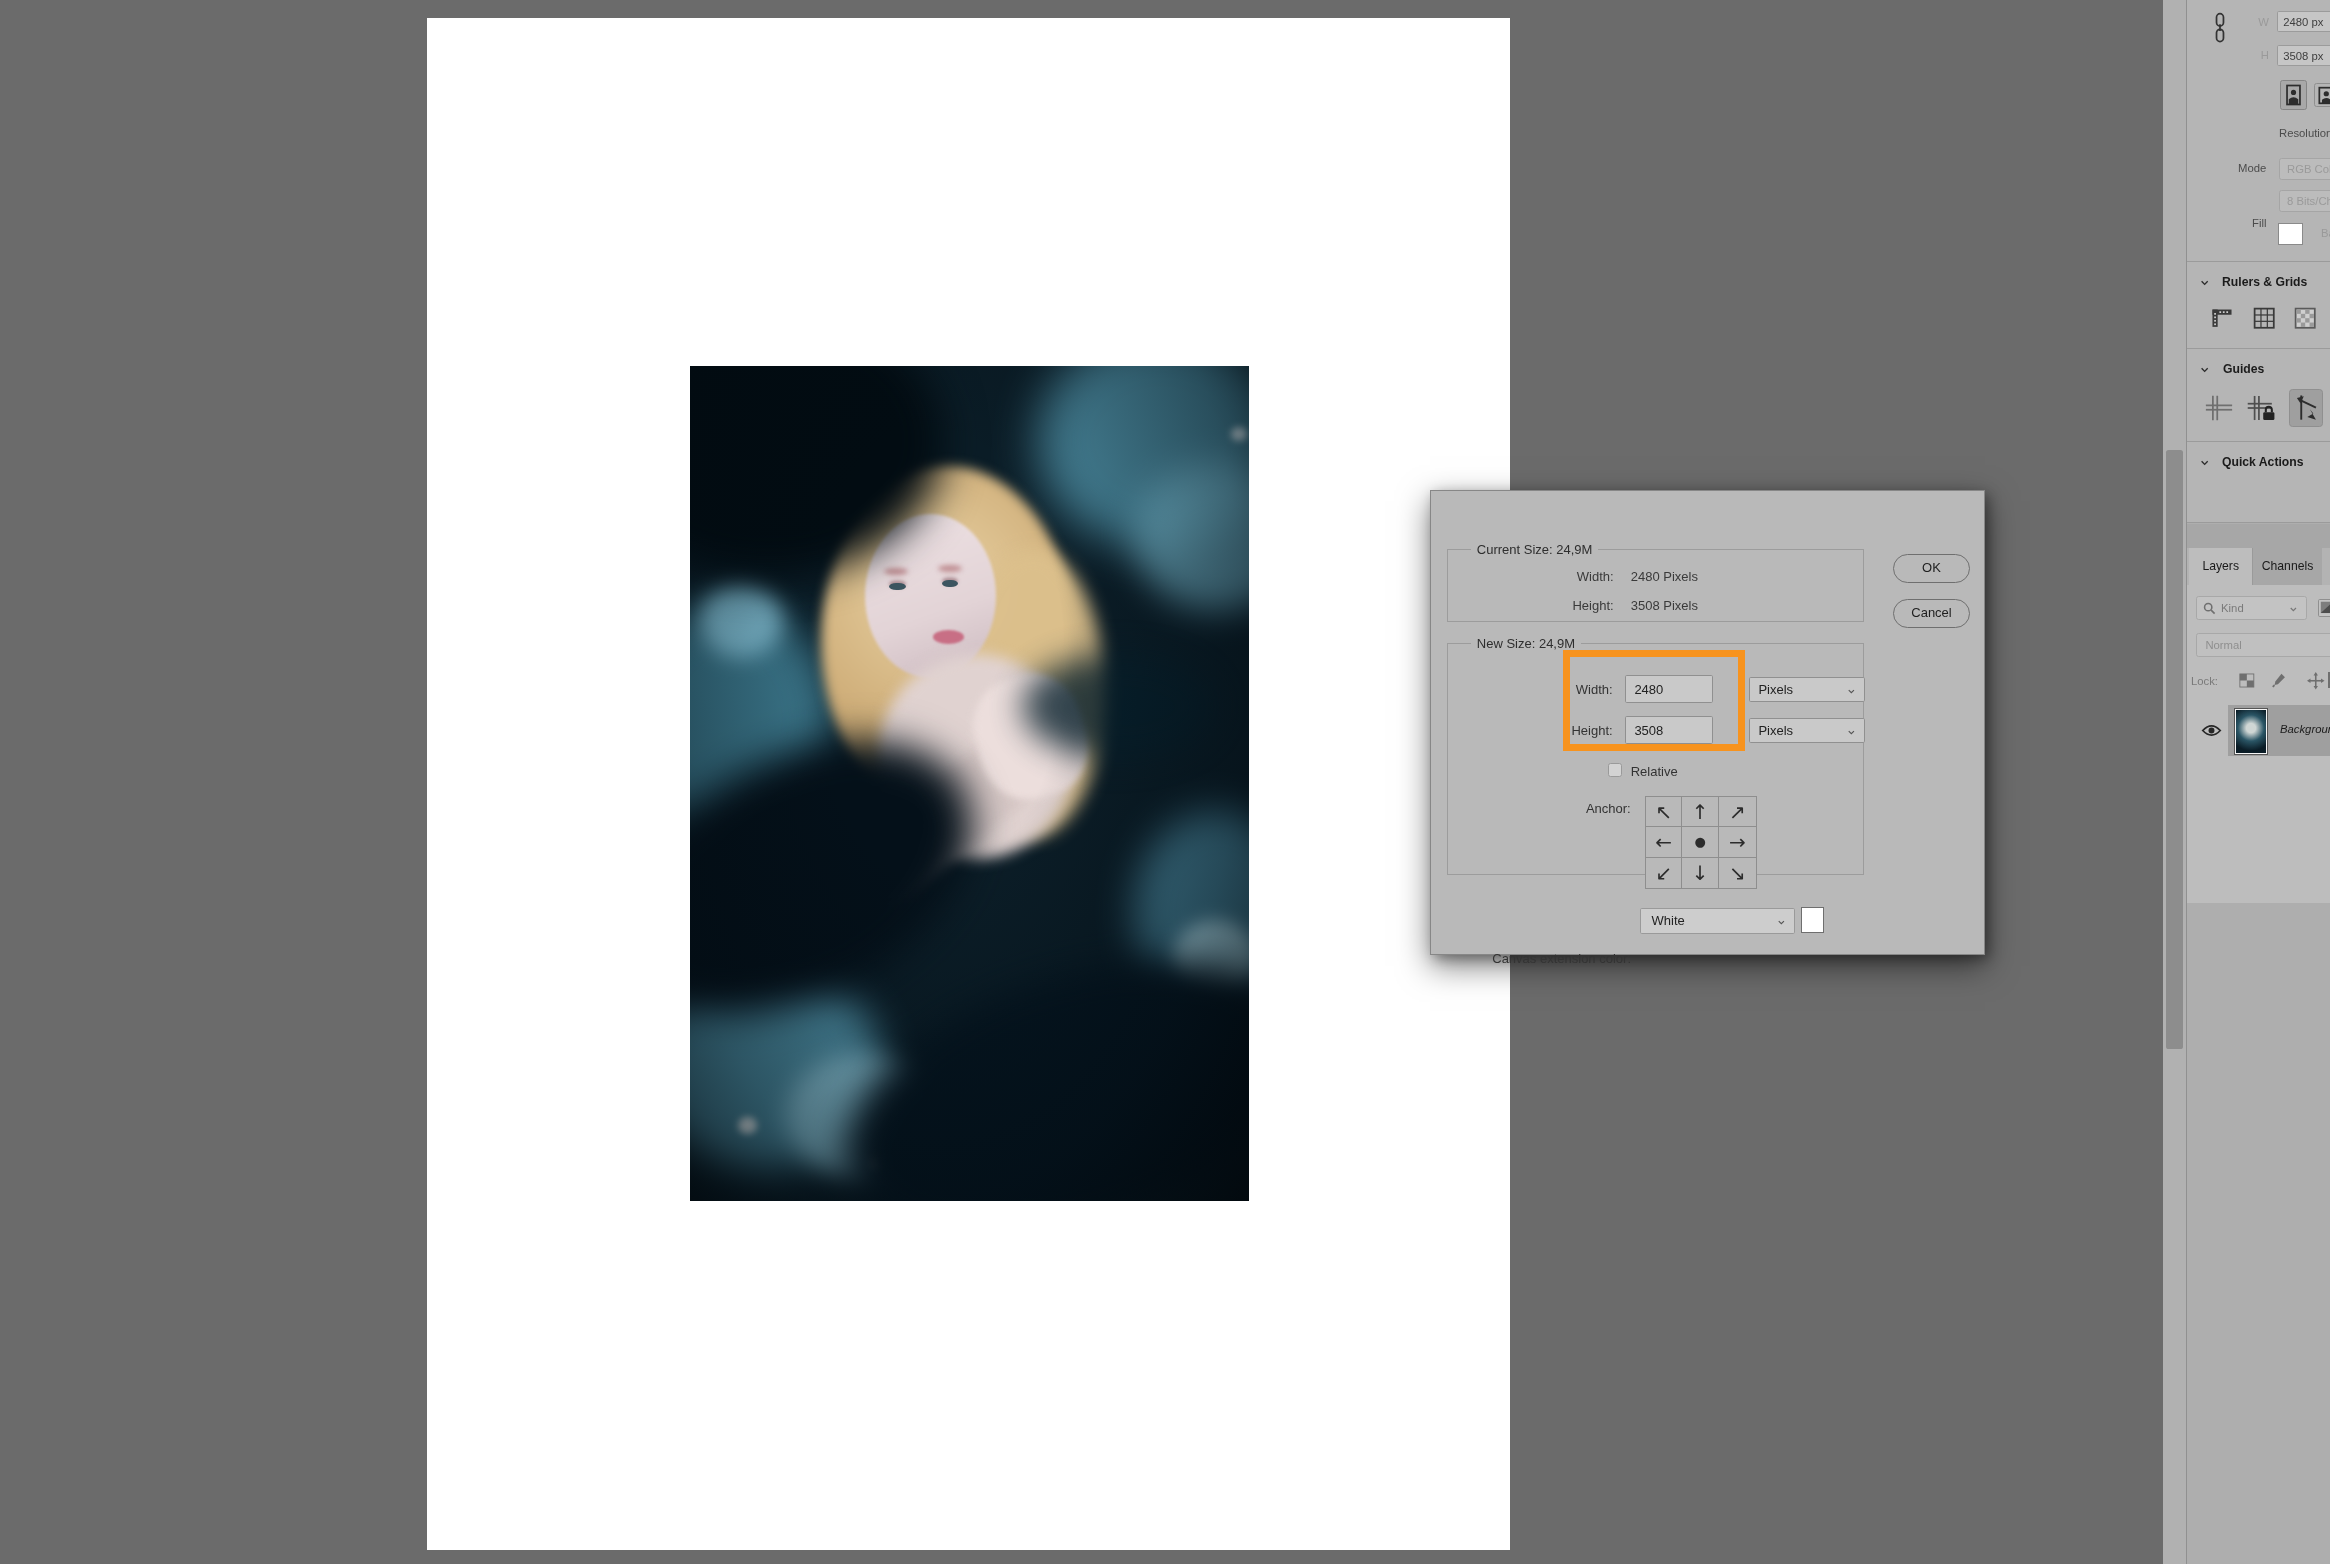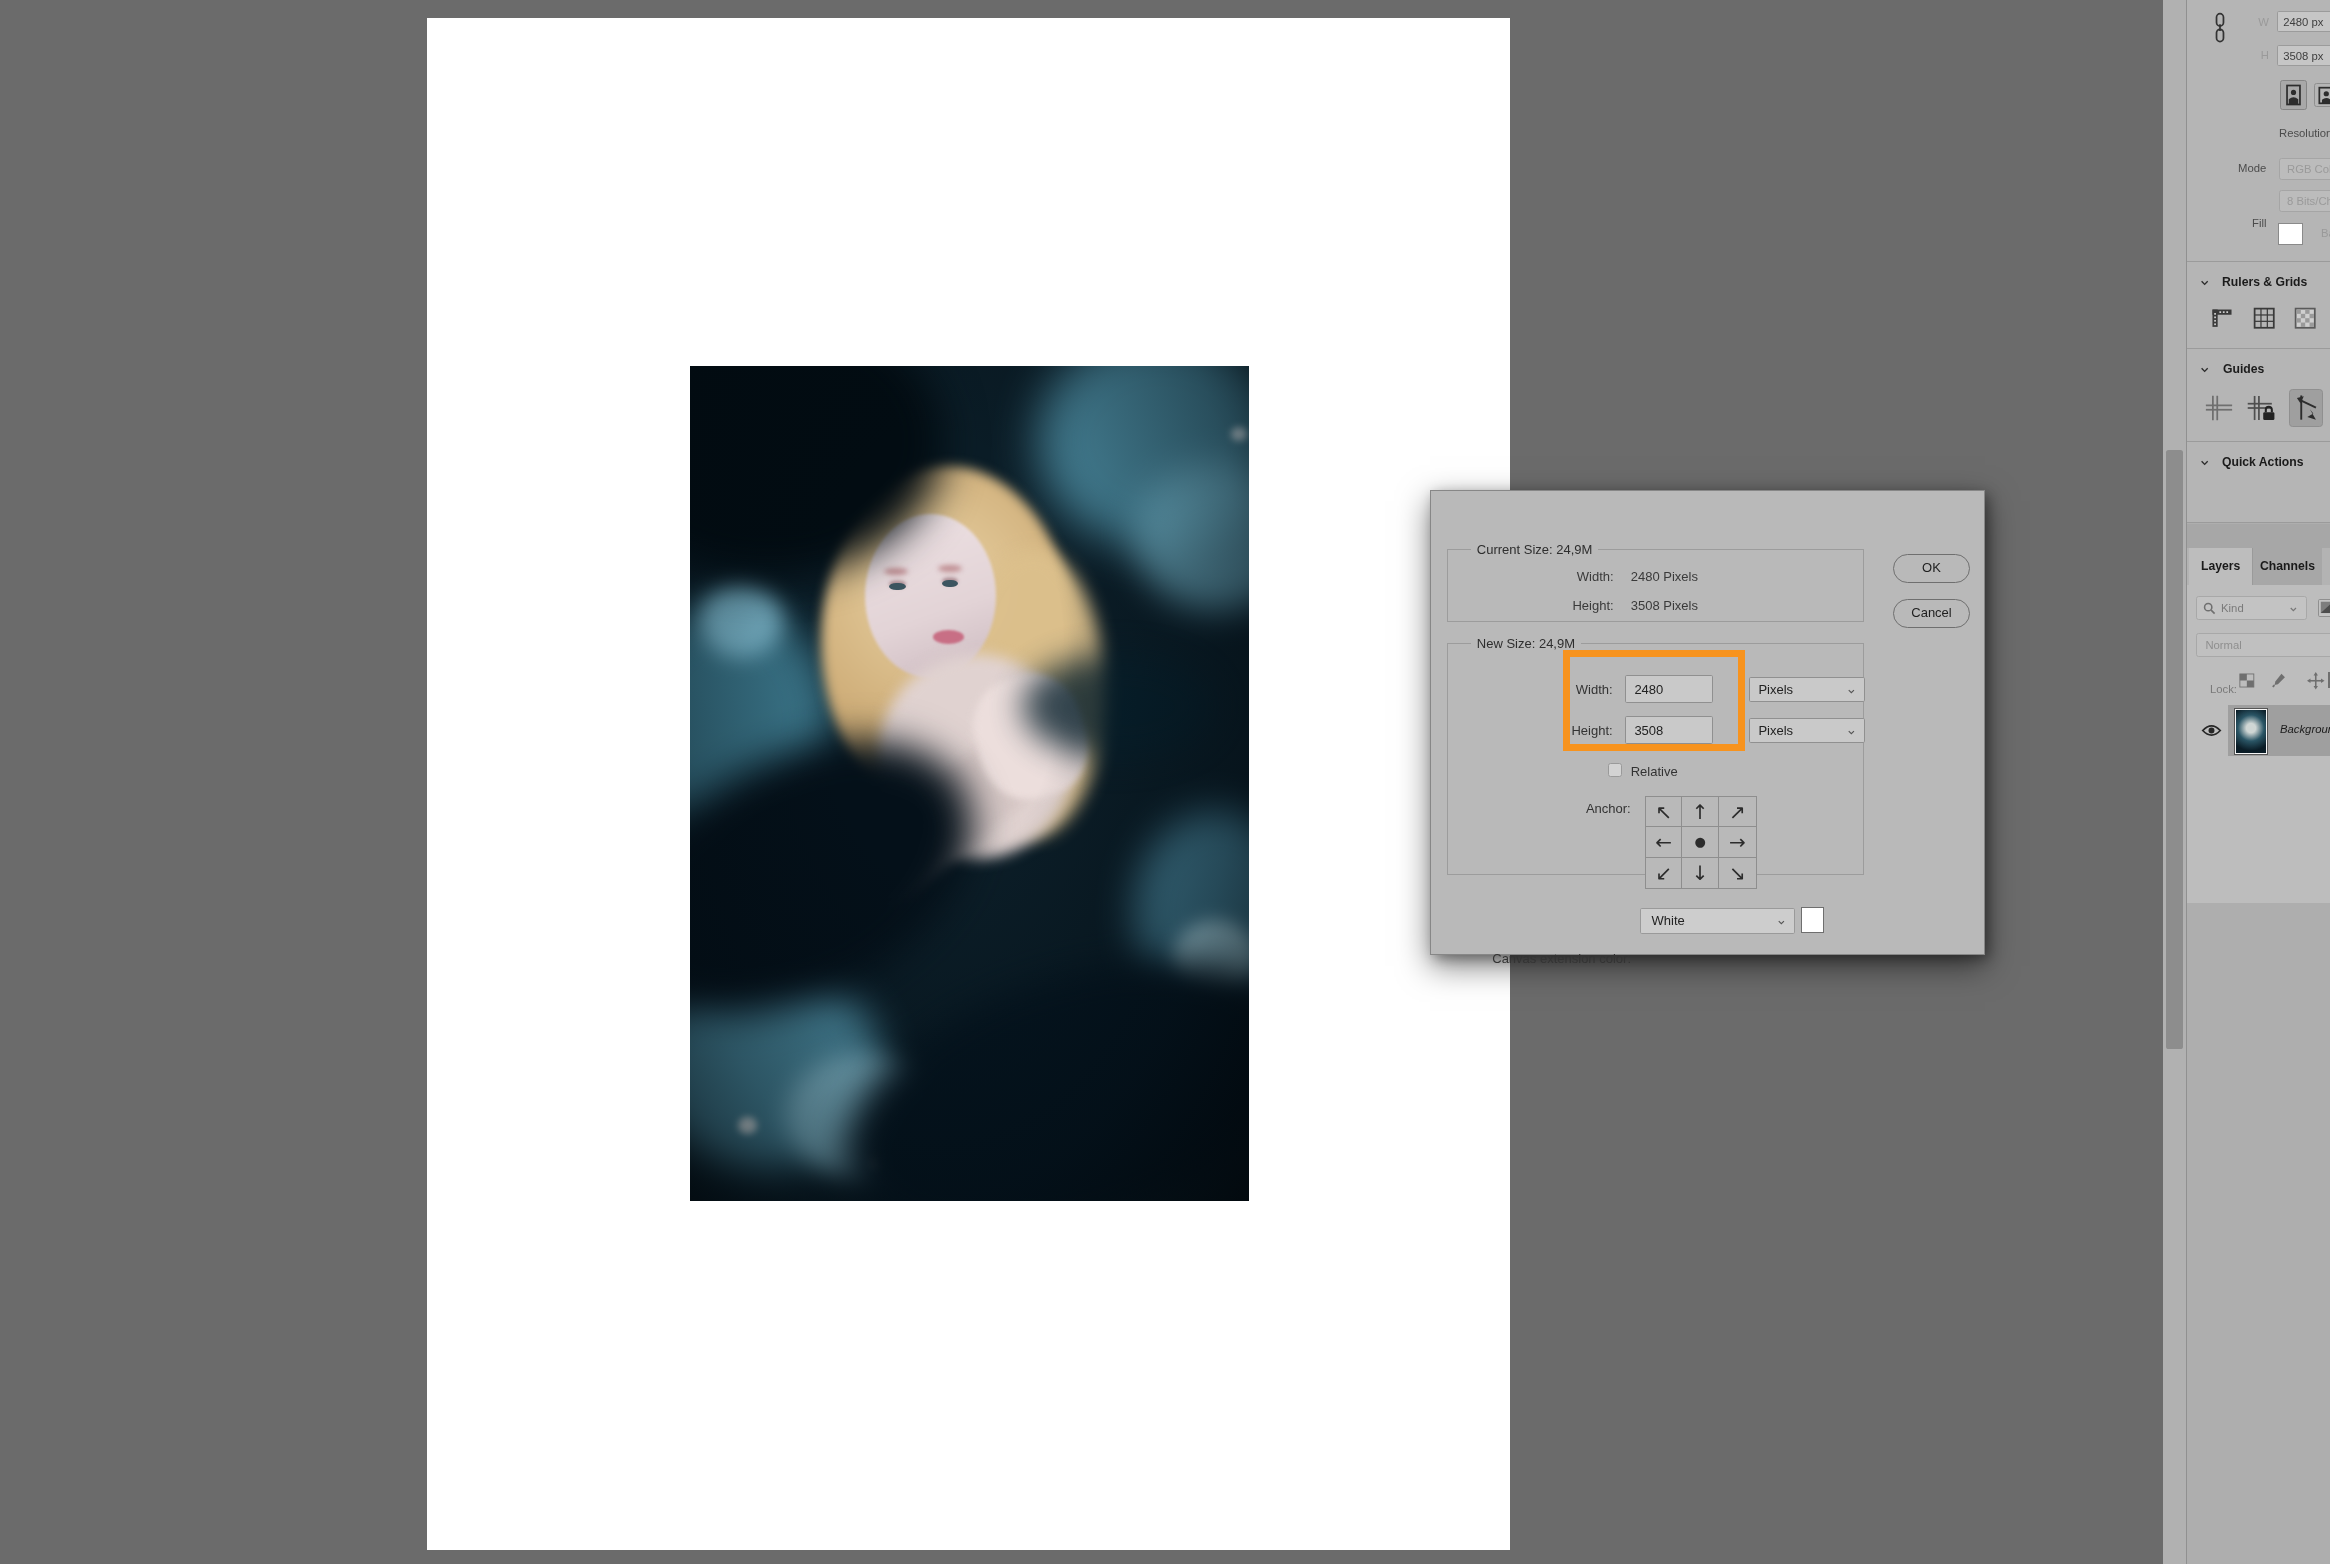--- a/index.html
+++ b/index.html
@@ -59,21 +59,21 @@
   .plabel-dark { position:absolute; color:#4c4c4c; }
   .pinput { position:absolute; height:21px; background:#c6c6c6; border:0.9px solid #9b9b9b; border-radius:1.7px; color:#3f3f3f; font-size:11.3px; font-family:"Liberation Sans",sans-serif; padding:0 5.2px; }
   .pselect-dis { position:absolute; height:22px; background:#bcbcbc; border:0.9px solid #a5a5a5; border-radius:2.6px; color:#9a9a9a; line-height:20px; padding:0 7px; overflow:hidden; white-space:nowrap; }
   .hdr { position:absolute; font-weight:bold; font-size:12.2px; color:#1b1b1b; }
   .chev { position:absolute; width:11.3px; height:11.3px; }
   .iconbtn { position:absolute; }
   .smart-btn { position:absolute; background:#9f9f9f; border:0.9px solid #8f8f8f; border-radius:3.5px; }
   .qa-btn { position:absolute; left:18.3px; top:481px; width:119px; height:23px; border:0.9px solid #a2a2a2; border-radius:3.5px; color:#9a9a9a; text-align:center; line-height:21px; font-size:11.3px; }
 
   .tabstrip { position:absolute; left:0; top:0; width:143px; height:37px; background:#b3b3b3; }
-  .tab { position:absolute; top:0; height:37px; font-weight:bold; font-size:12.2px; text-align:center; line-height:37px; color:#1a1a1a; }
+  .tab { position:absolute; top:0; height:37px; font-weight:normal; font-size:12.2px; text-align:center; line-height:37px; color:#1a1a1a; }
   .tab-layers { left:1.7px; width:64px; background:#bdbdbd; }
   .tab-channels { left:65px; width:70px; background:#a7a7a7; border-left:0.9px solid #9a9a9a; }
   .kind-box { position:absolute; left:8.7px; top:48px; width:111px; height:23.6px; background:#c3c3c3; border:0.9px solid #a8a8a8; border-radius:2.6px; color:#7a7a7a; line-height:22px;text-align:center; }
   .kind-box .txt { position:absolute; left:24.4px; top:0; }
   .filter-part { position:absolute; left:131px; top:51px; width:19px; height:17.5px; background:#c3c3c3; border:0.9px solid #8f8f8f; border-radius:1.7px; }
   .normal-box { position:absolute; left:8.7px; top:85px; width:148px; height:23.6px; background:#c0c0c0; border:0.9px solid #a8a8a8; border-radius:2.6px; color:#8f8f8f; line-height:22px; padding-left:8.7px; }
   .lock-row { position:absolute; left:0; top:120px; width:143px; height:28px; color:#7a7a7a; }
   .layer-row { position:absolute; left:0; top:157px; width:143px; height:51px; }
   .layer-row .sel { position:absolute; left:41px; top:0; width:102px; height:51px; background:#9f9f9f; }
   .layer-thumb { position:absolute; left:48px; top:3.5px; width:32px; height:45px; background:radial-gradient(circle at 50% 42%, #cfd6d4 0%, #cfd6d4 16%, #2a5565 45%, #0a1c26 78%); border:1.7px solid #f5f5f5; outline:0.9px solid #555; }
@@ -287,21 +287,21 @@
     <div class="filter-part">
       <svg width="17.5" height="15.7" viewBox="0 0 20 18">
           <rect x="2" y="2" width="14" height="13" fill="#7d7d7d"></rect>
           <path d="M2 15 L16 2 L16 15 Z" fill="#4c4c4c"></path>
         </svg>
     </div>
 
     <div class="normal-box">Normal</div>
 
     <div class="lock-row">
-      <span style="position:absolute; left:23px; top:7px;margin-top:8px;">Lock:</span>
+      <span style="position:absolute; left:4px; top:7px;">Lock:</span>
       <svg style="position:absolute; left:52px; top:5.2px;" width="15.7" height="15" viewBox="0 0 18 17">
         <rect x="1" y="1" width="16" height="15" fill="#bdbdbd" stroke="#6f6f6f"></rect>
           <g fill="#6f6f6f">
             <rect x="1" y="1" width="8" height="7.5"></rect>
             <rect x="9" y="8.5" width="8" height="7.5"></rect>
           </g>
       </svg>
       <svg style="position:absolute; left:84px; top:4.4px;" width="15.7" height="16.6" viewBox="0 0 18 19">
         <path d="M12 2 L16 6 L8 14 L4 15 L5 11 Z" fill="#6f6f6f"></path>
           <path d="M4 15 L2 17" stroke="#6f6f6f" stroke-width="2"></path>

